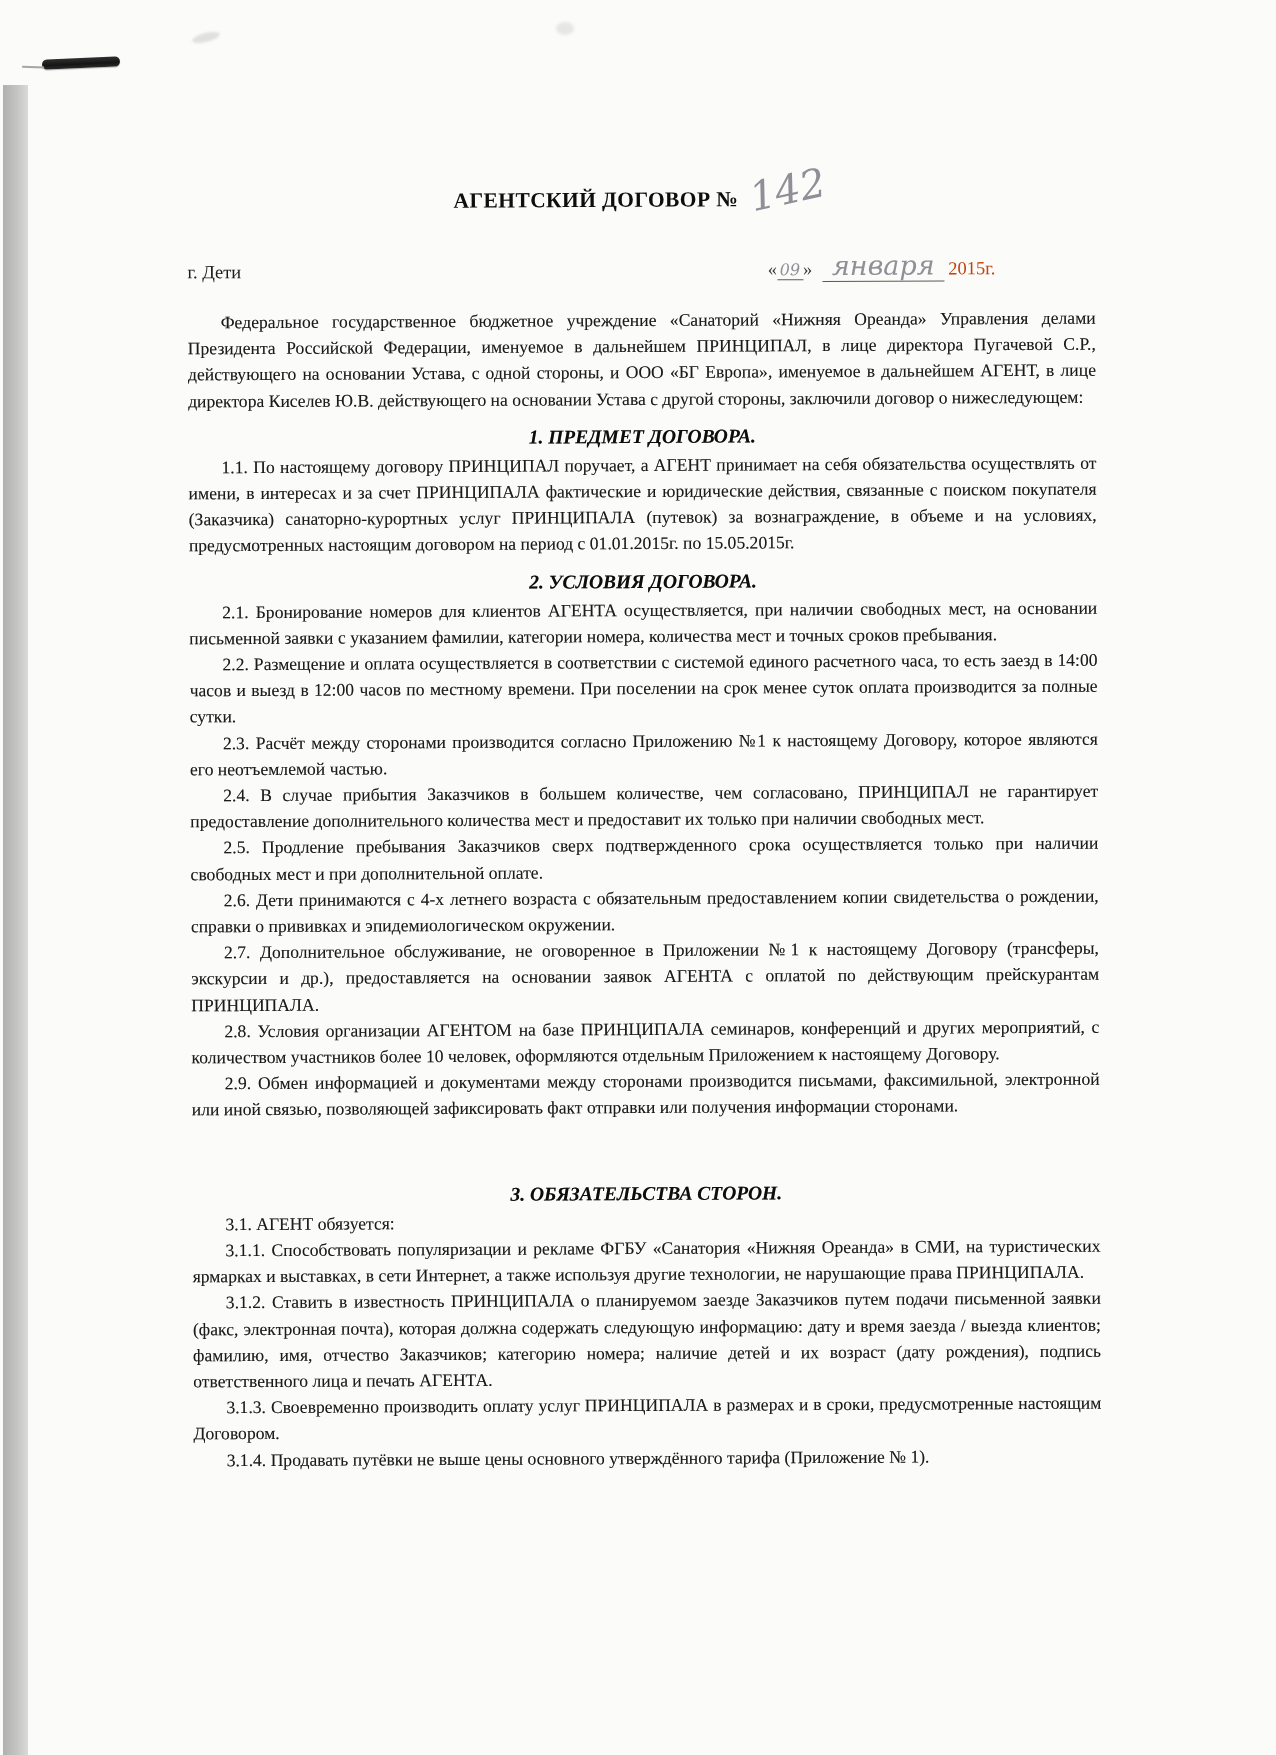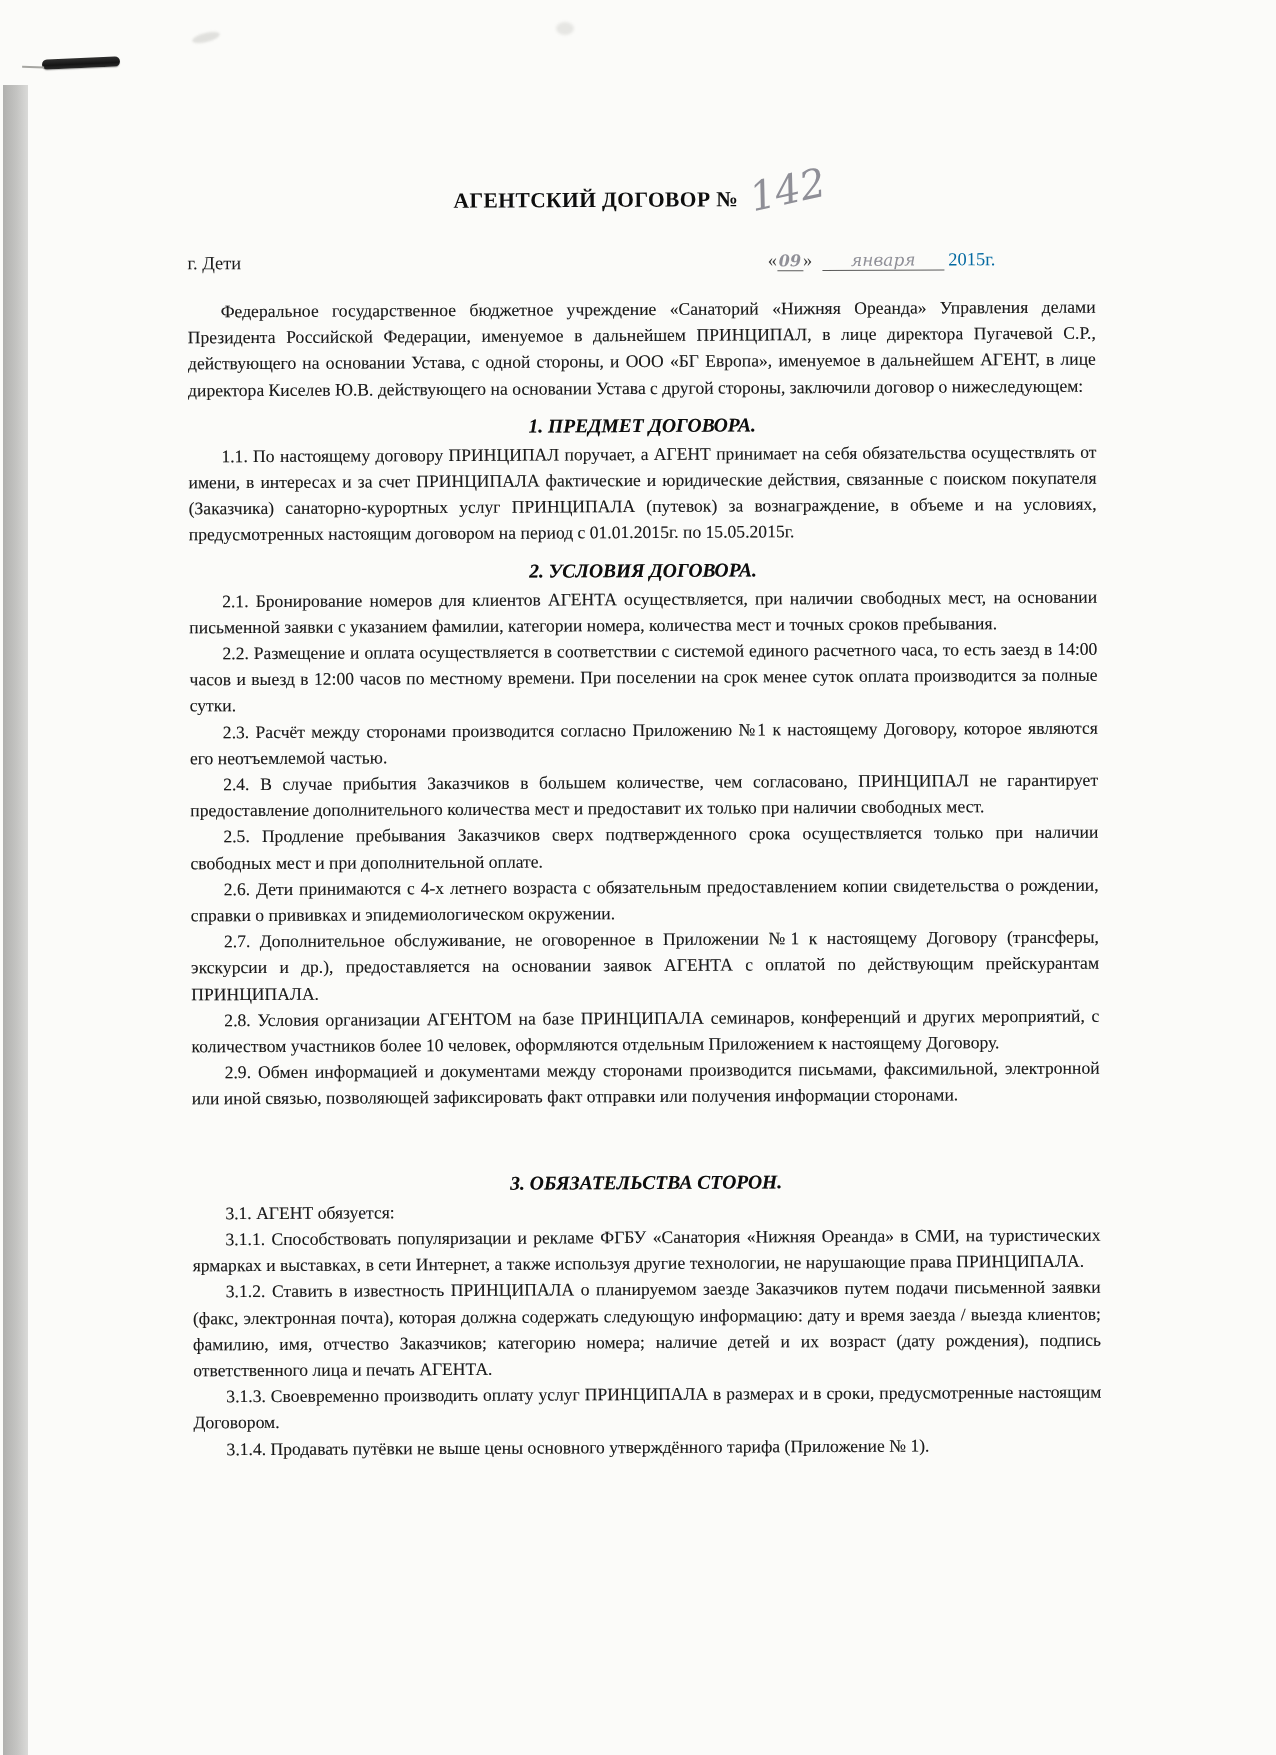--- a/index.html
+++ b/index.html
@@ -88,31 +88,30 @@
     font-size: 18.5px;
   }
   .date-group { margin-right: 100px; white-space: nowrap; }
   .date-quote { color: #3a3a3a; }
   .date-day {
     display: inline-block;
     min-width: 26px;
     text-align: center;
     font-size: 16px;
     border-bottom: 1.5px solid #5a5a5a;
-    font-weight: bold;
   }
   .date-month {
     display: inline-block;
     min-width: 122px;
     text-align: center;
-    font-size: 17px;
+    font-size: 27px;
     border-bottom: 1.5px solid #5a5a5a;
     margin: 0 4px 0 10px;
   }
-  .date-year { color: #0369a1; }
+  .date-year { color: #c2410c; }
   .para {
     margin: 0;
     font-size: 17.6px;
     line-height: 26.2px;
     text-align: justify;
     text-indent: 33px;
     color: #1b1b1b;
     text-shadow: 0 0 .5px rgba(25,25,25,.4);
   }
   .intro { margin-top: 24px; }

